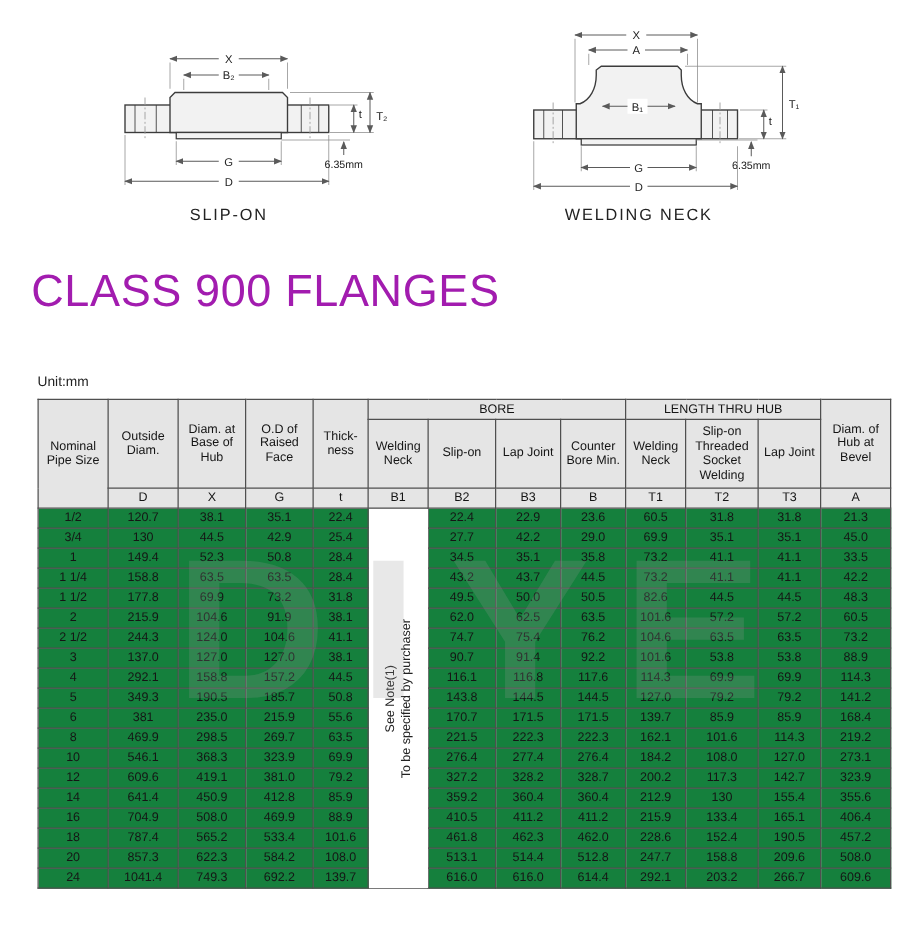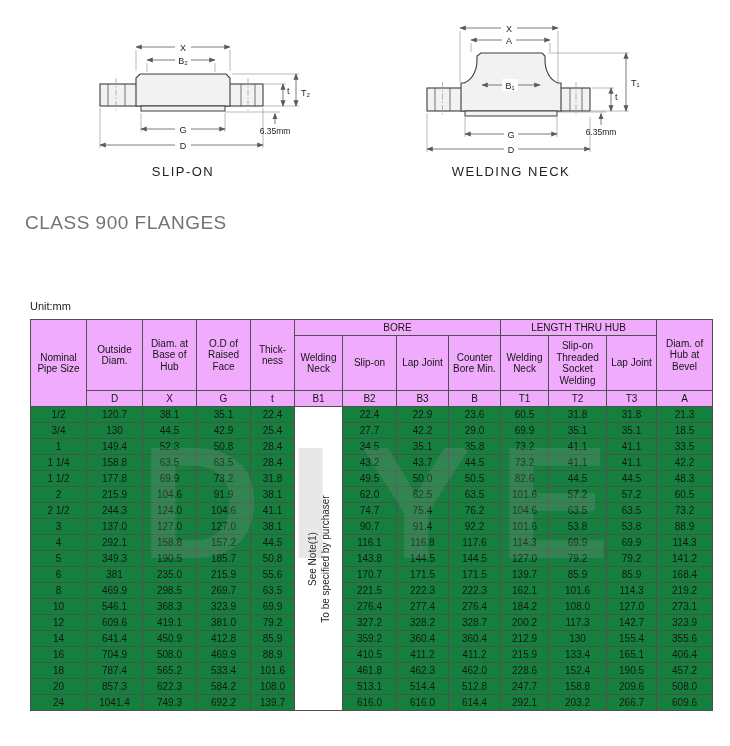--- a/index.html
+++ b/index.html
@@ -19,31 +19,31 @@
   .dim { stroke:#5a5a5a; stroke-width:0.8; fill:none; }
   .ext { stroke:#8a8a8a; stroke-width:0.6; }
   .lbl { font-size:9px; fill:#222; text-anchor:middle; }
   .lbl-s { font-size:9px; fill:#222; text-anchor:start; }
   .lbl-sm { font-size:8.5px; fill:#222; text-anchor:middle; }
   .lblbg { fill:#ffffff; }
   .cap { font-size:13px; fill:#222; letter-spacing:1.5px; text-anchor:middle; }
   .arrowhead { fill:#5a5a5a; }
   
   .title-block { position:absolute; left:25px; top:212px; }
-  .page-title { font-size:19px; font-weight:400; letter-spacing:0.5px; color:#737373; margin:0; }
+  .page-title { font-size:36px; font-weight:400; letter-spacing:0.5px; color:#a21caf; margin:0; }
   .page-subtitle { font-size:13px; font-weight:400; color:#222; margin:7px 0 0 1px; }
   
   .unit-label { position:absolute; left:30px; top:300px; width:682px; text-align:left; font-size:11px; color:#222; }
   .table-wrap { position:absolute; left:30px; top:319px; width:682px; }
   table { border-collapse:collapse; table-layout:fixed; width:682px; border:1px solid #3a3a3a; }
   th,td {
     border:1px solid #4f4f4f; padding:0; text-align:center; vertical-align:middle;
     font-size:10px; font-weight:normal; color:#151515; line-height:1.15;
   }
-  thead th { background:#f0abfc;margin-left:44px; }
+  thead th { background:#e5e5e5;margin-left:44px; }
   tr.group-row { height:16px; }
   tr.label-row th { height:52px; padding:1px; }
   tr.symbol-row { height:16px; }
   tbody tr { height:16px; background:#15803d; }
   td.note-cell { position:relative; background:#fff; }
   .note-rot {
     position:absolute; top:50%; left:50%;
     transform:translate(-50%,-50%) rotate(-90deg);
     white-space:nowrap; font-size:10px; color:#222; line-height:13px; text-align:center;
   }
@@ -261,21 +261,21 @@
           <td>130</td>
           <td>44.5</td>
           <td>42.9</td>
           <td>25.4</td>
           <td>27.7</td>
           <td>42.2</td>
           <td>29.0</td>
           <td>69.9</td>
           <td>35.1</td>
           <td>35.1</td>
-          <td>18.5</td>
+          <td>45.0</td>
         </tr>
         <tr>
           <td>1</td>
           <td>149.4</td>
           <td>52.3</td>
           <td>50.8</td>
           <td>28.4</td>
           <td>34.5</td>
           <td>35.1</td>
           <td>35.8</td>

